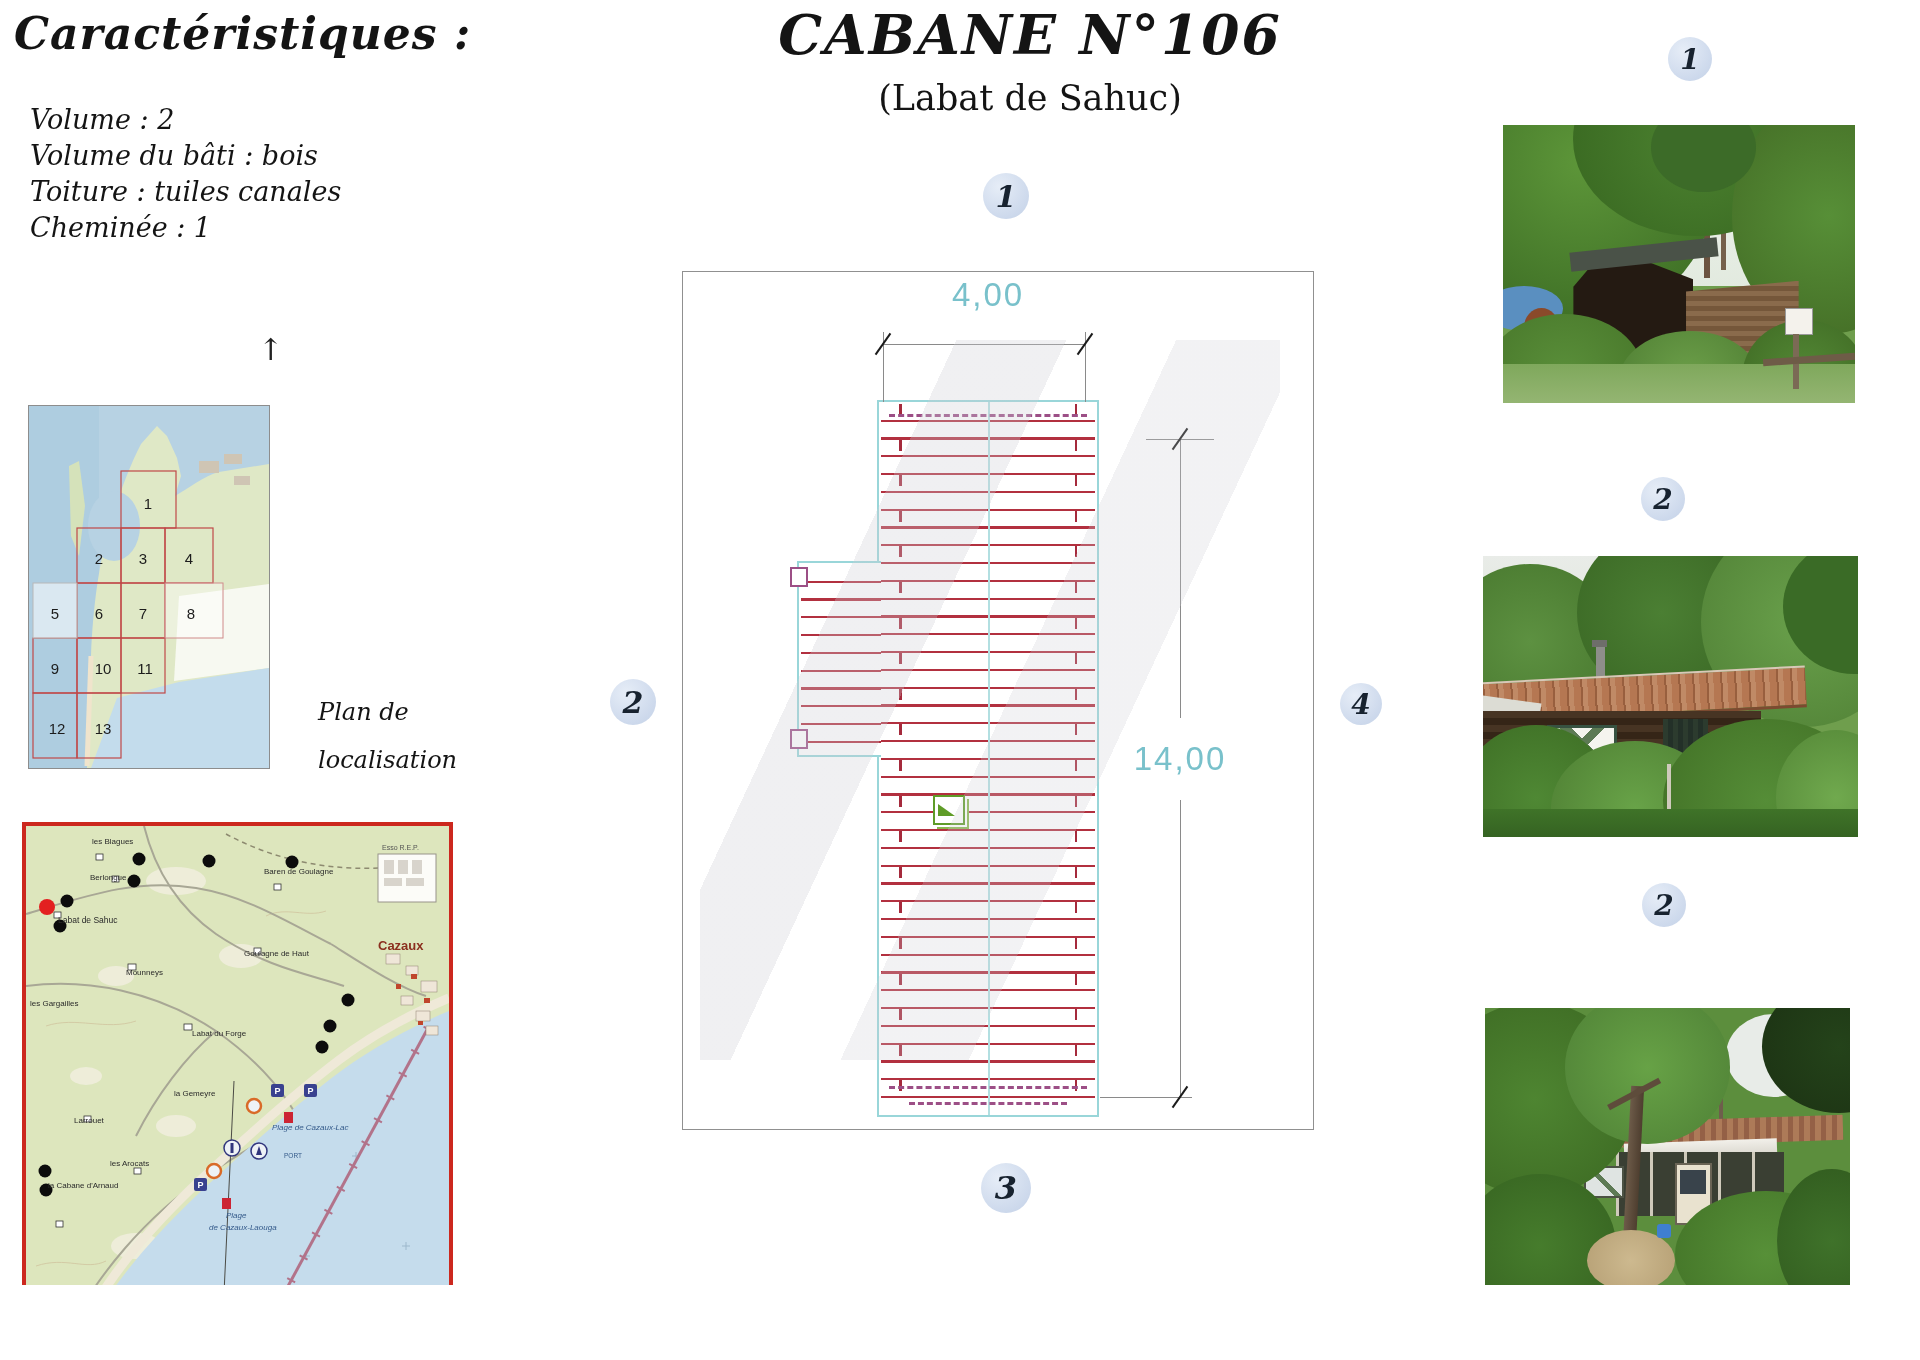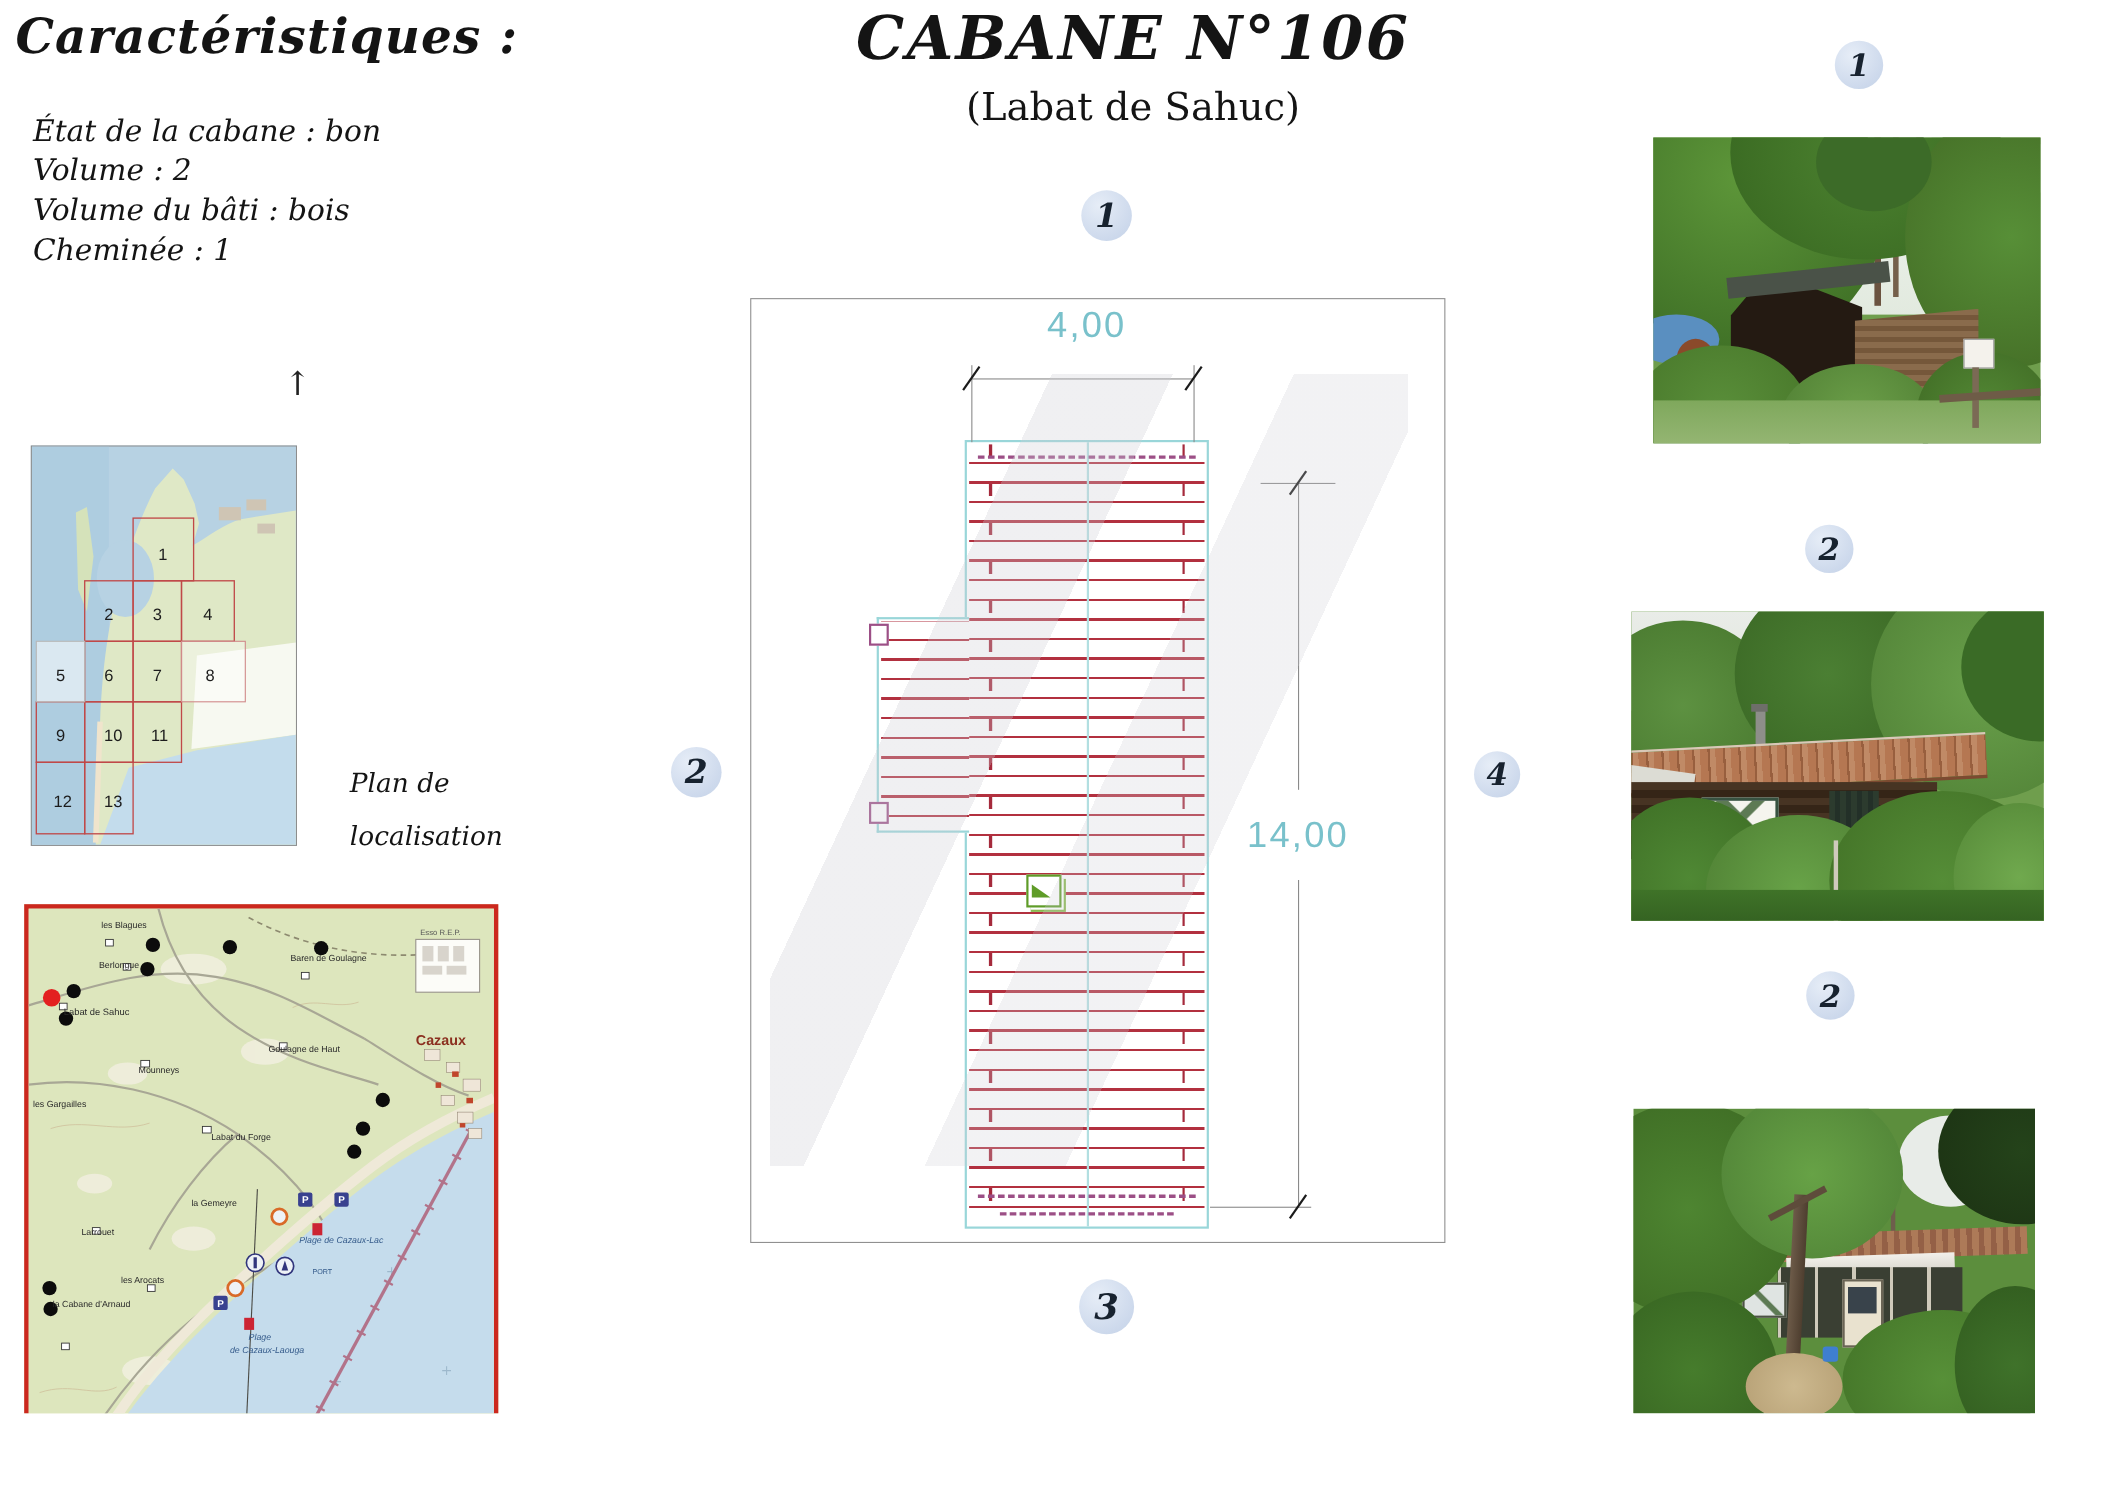--- a/index.html
+++ b/index.html
@@ -53,23 +53,23 @@
   .blob{position:absolute;border-radius:50%;}
   .layer{position:absolute;}
 </style>
 </head>
 <body>
 
 <div class="page">
 
   <div class="h-caract">Caractéristiques :</div>
   <div class="char-list">
-    <div>État de la cabane : bon</div>
     <div>Volume : 2</div>
     <div>Volume du bâti : bois</div>
+    <div>Toiture : tuiles canales</div>
     <div>Cheminée : 1</div>
   </div>
 
   <div class="doc-title">CABANE N°106</div>
   <div class="doc-subtitle">(Labat de Sahuc)</div>
 
   <div class="north">↑</div>
   <div class="small-map">
     <svg viewBox="0 0 240 362" width="240" height="362">
       <rect x="0" y="0" width="240" height="362" fill="#b7d2e3"></rect>

